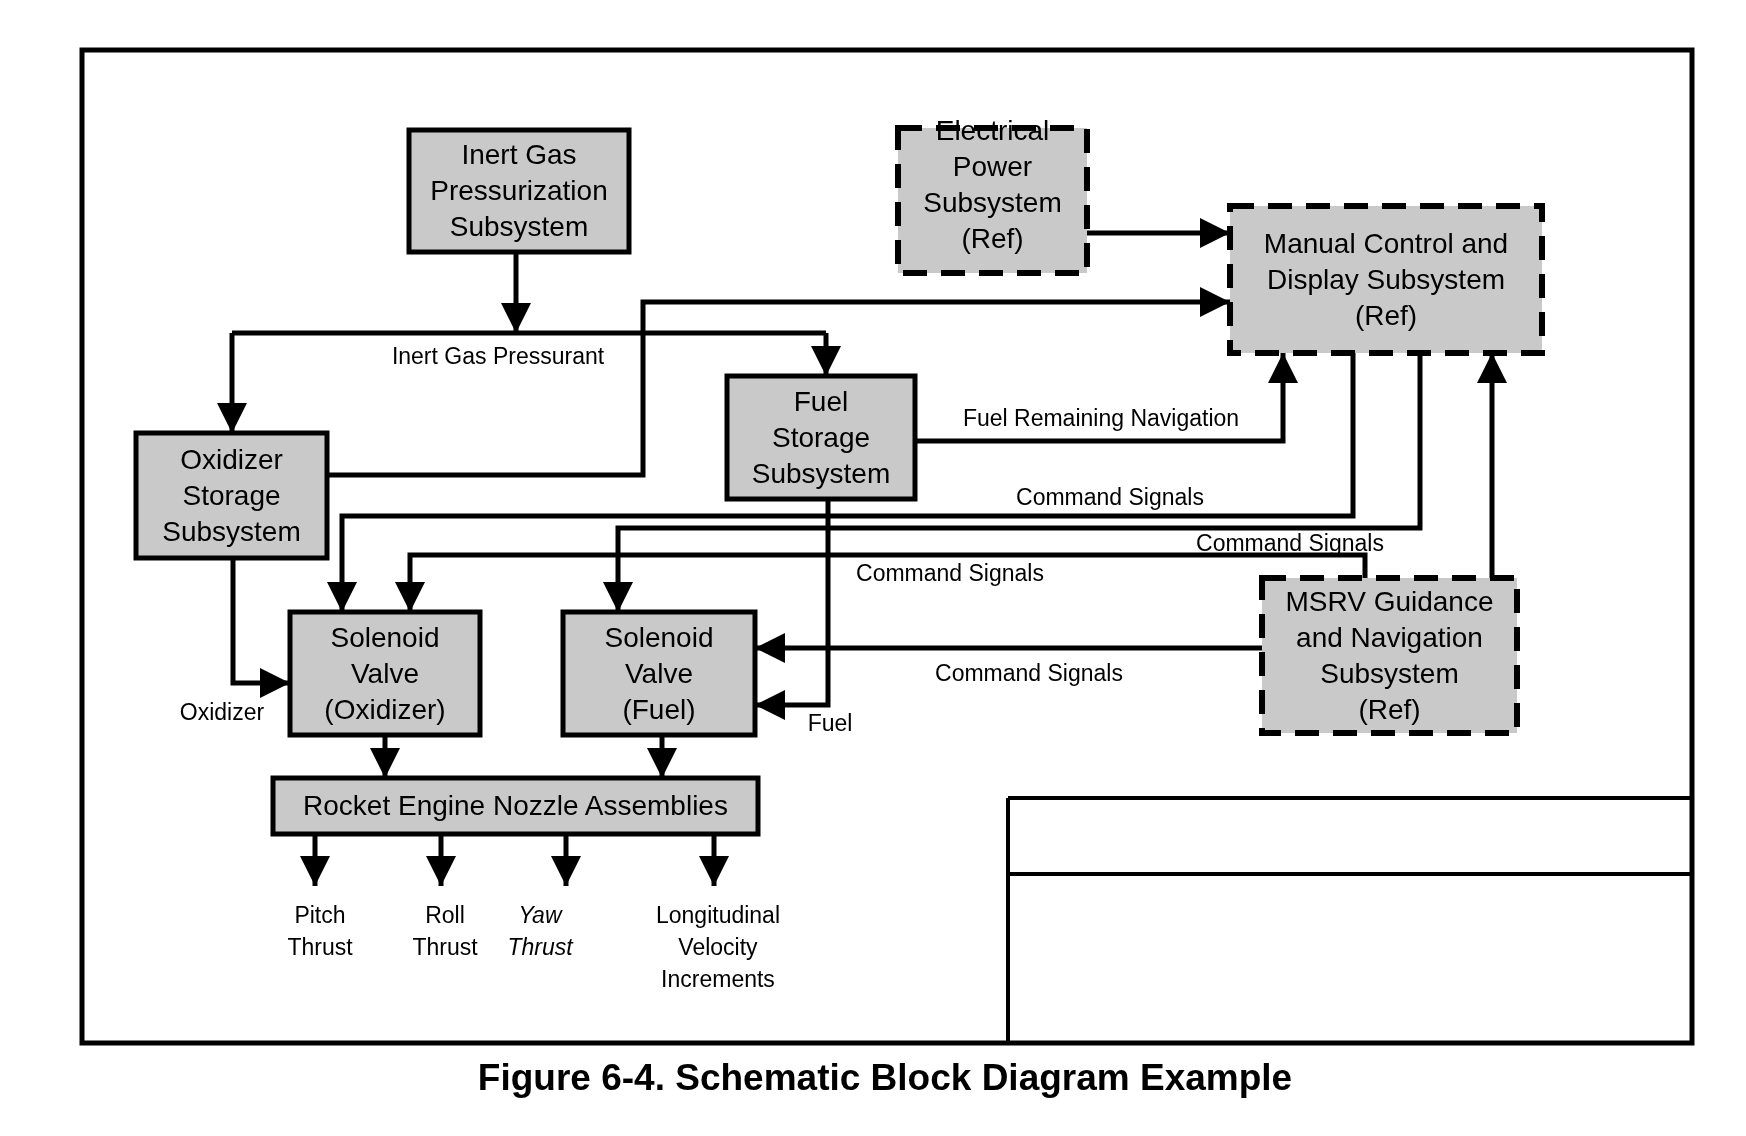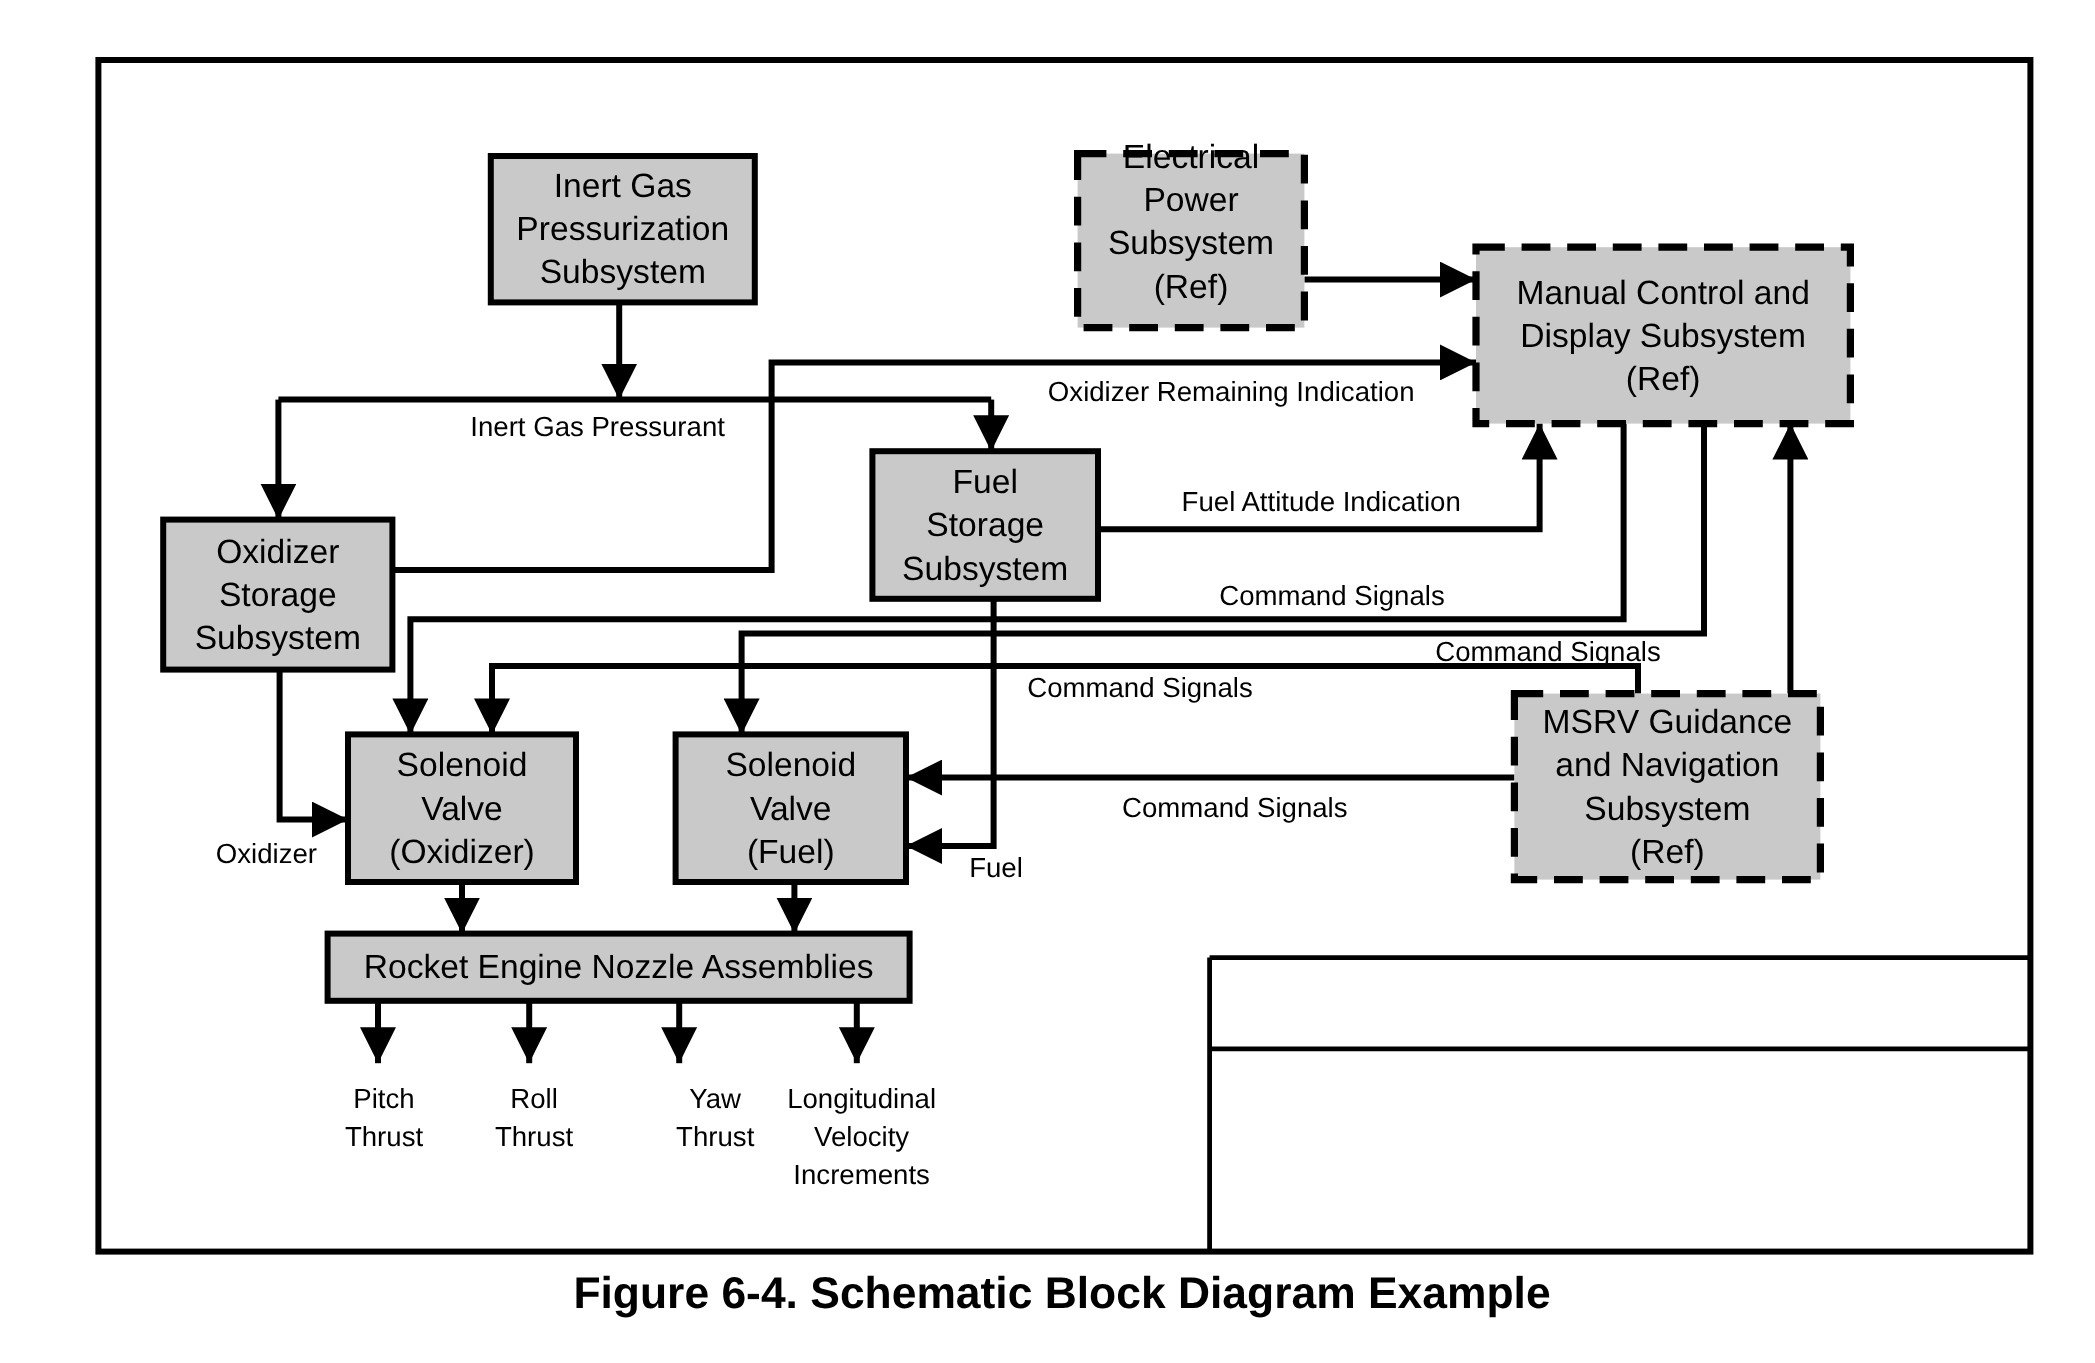--- a/index.html
+++ b/index.html
@@ -111,34 +111,33 @@
     <div class="box-label" style="left:563px;top:612px;width:192px;height:123px;">Solenoid
 Valve
 (Fuel)</div>
     <div class="box-label" style="left:1262px;top:578px;width:255px;height:155px;">MSRV Guidance
 and Navigation
 Subsystem
 (Ref)</div>
     <div class="box-label" style="left:273px;top:778px;width:485px;height:56px;">Rocket Engine Nozzle Assemblies</div>
 
     <div class="flow" style="left:498px;top:356px;">Inert Gas Pressurant</div>
-    <div class="flow" style="left:1026px;top:327px;">Oxidizer Remaining Indication</div>
-    <div class="flow" style="left:1101px;top:418px;">Fuel Attitude Indication</div>
+    <div class="flow" style="left:1101px;top:418px;">Fuel Remaining Navigation</div>
     <div class="flow" style="left:1110px;top:497px;">Command Signals</div>
     <div class="flow" style="left:1290px;top:543px;">Command Signals</div>
     <div class="flow" style="left:950px;top:573px;">Command Signals</div>
     <div class="flow" style="left:1029px;top:673px;">Command Signals</div>
     <div class="flow" style="left:222px;top:712px;">Oxidizer</div>
     <div class="flow" style="left:830px;top:723px;">Fuel</div>
 
     <div class="flow out-label" style="left:320px;top:931px;">Pitch
 Thrust</div>
     <div class="flow out-label" style="left:445px;top:931px;">Roll
 Thrust</div>
-    <div class="flow out-label" style="left:596px;top:931px;">Yaw
+    <div class="flow out-label" style="left:540px;top:931px;font-style:italic;">Yaw
 Thrust</div>
     <div class="flow out-label" style="left:718px;top:947px;">Longitudinal
 Velocity
 Increments</div>
 
 
     <div class="caption" style="left:885px;top:1078px;">Figure 6-4. Schematic Block Diagram Example</div>
   </div>
 
 </div>

